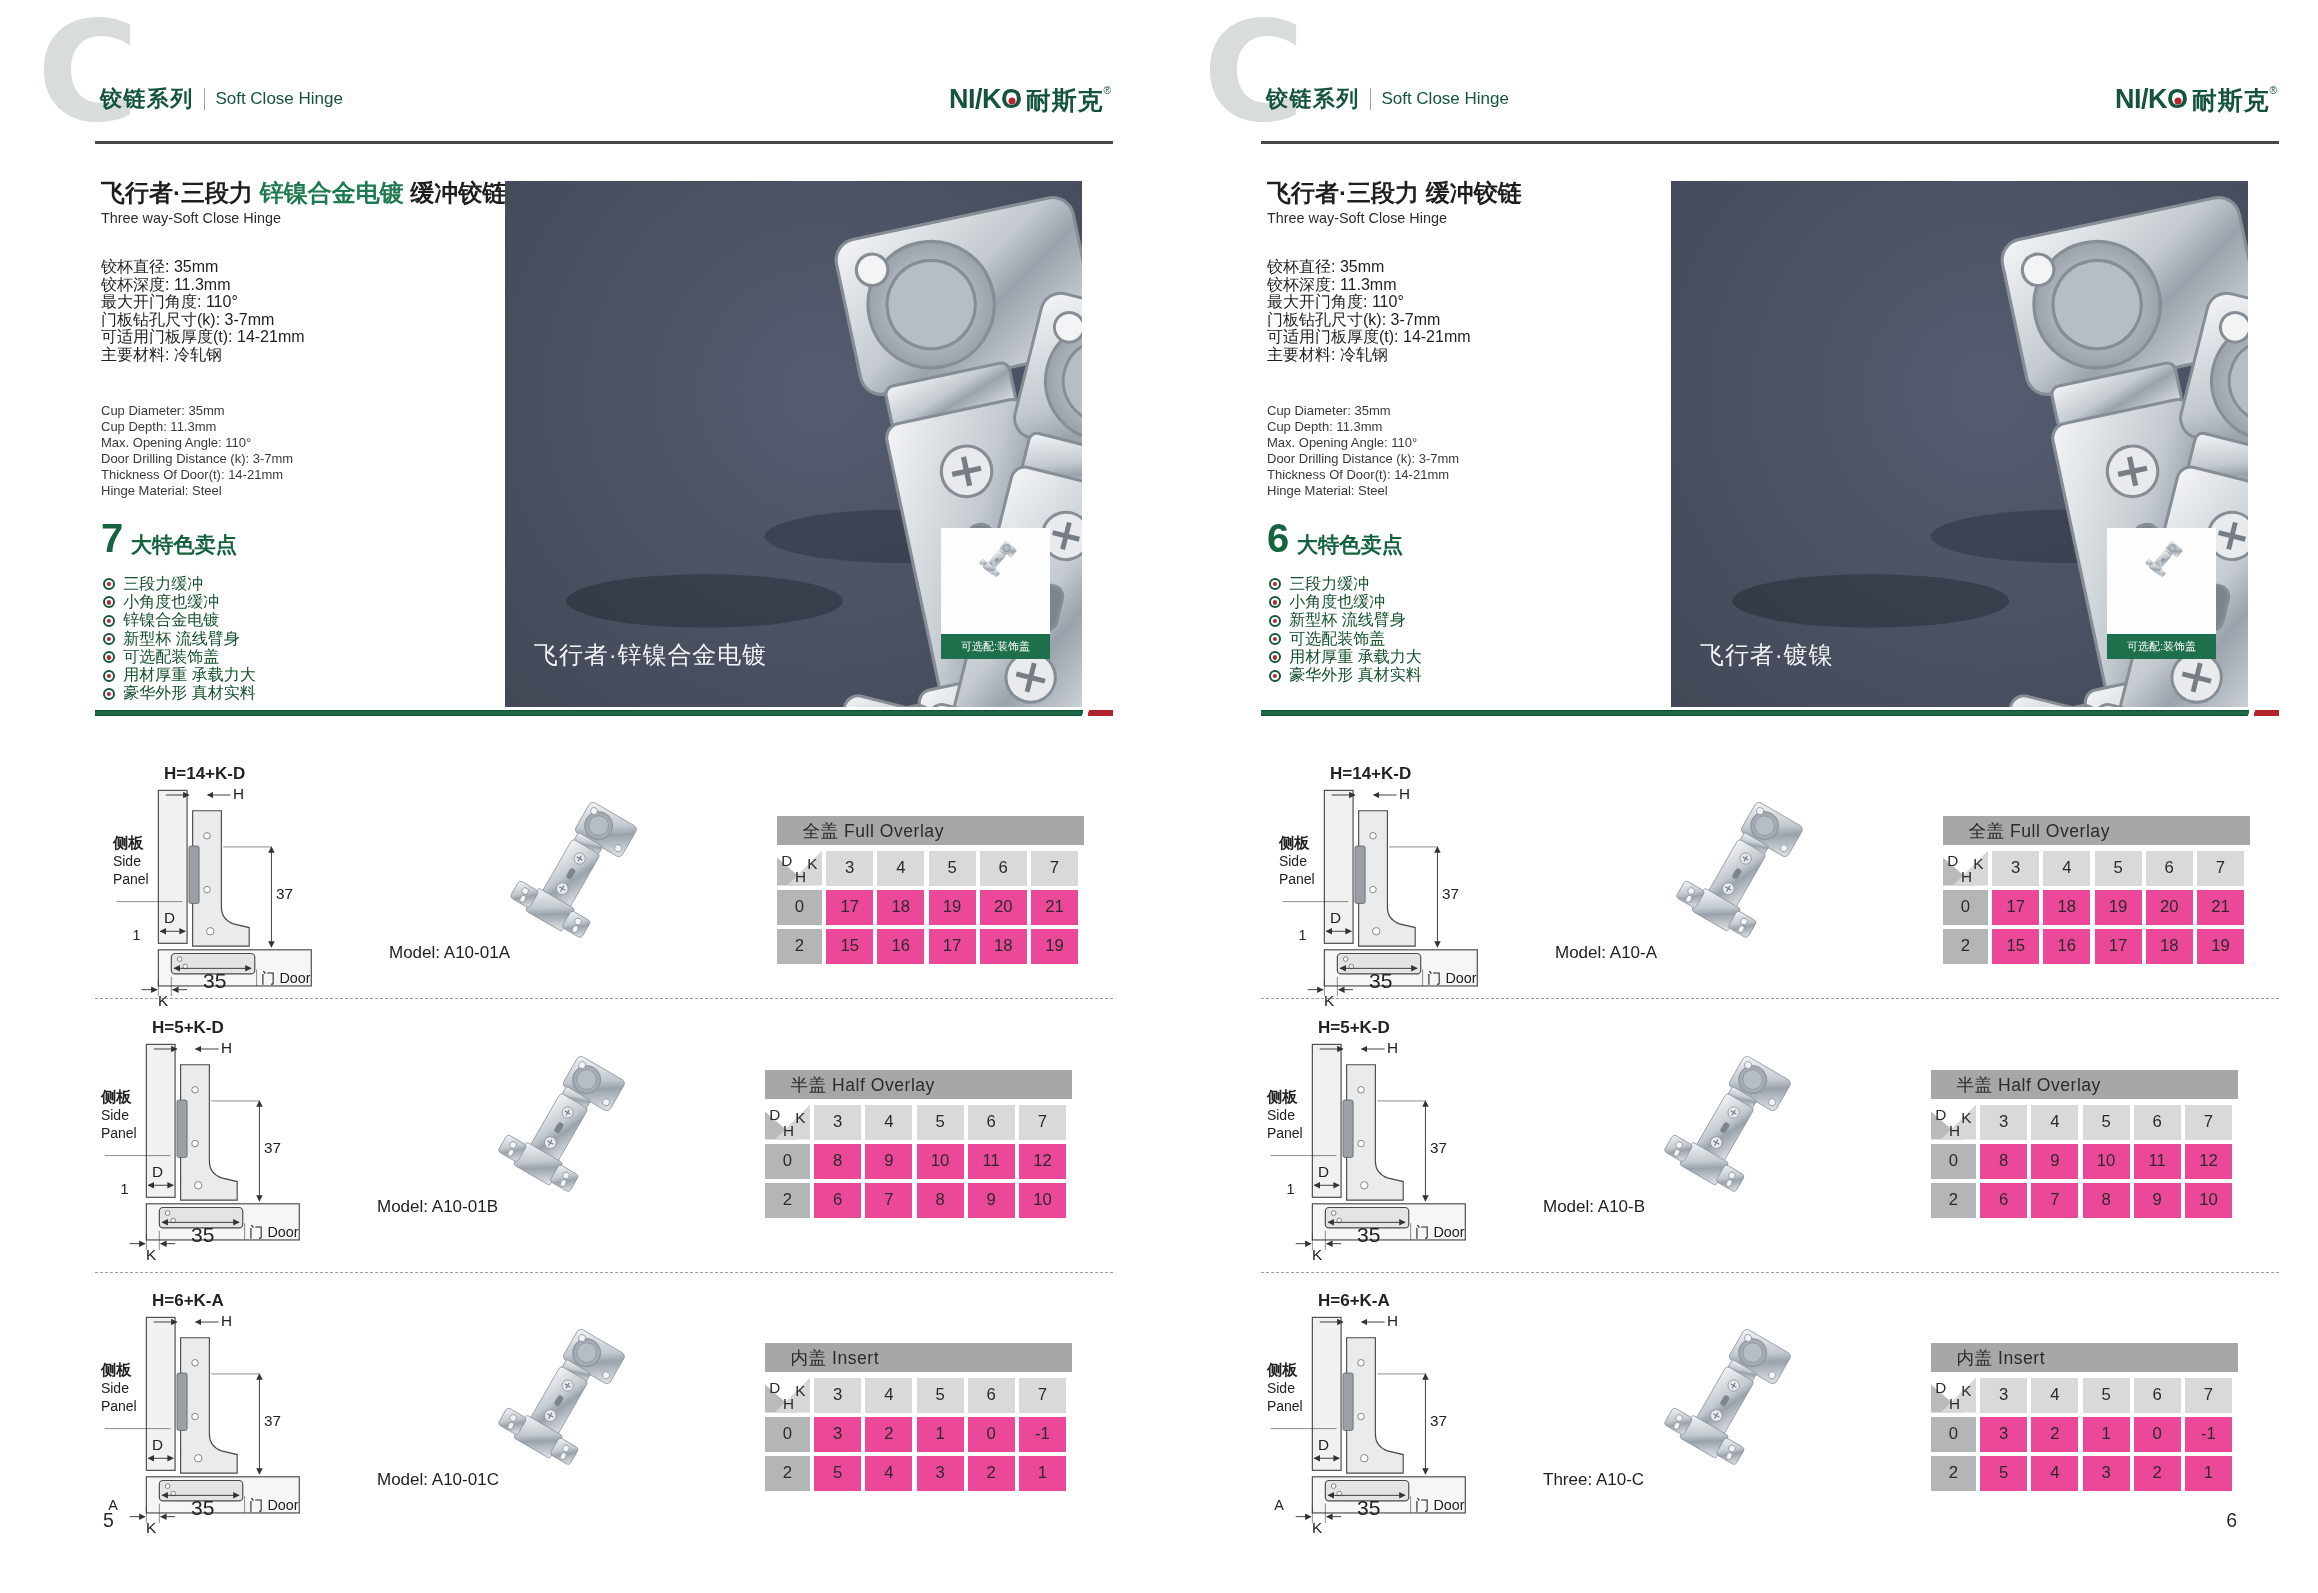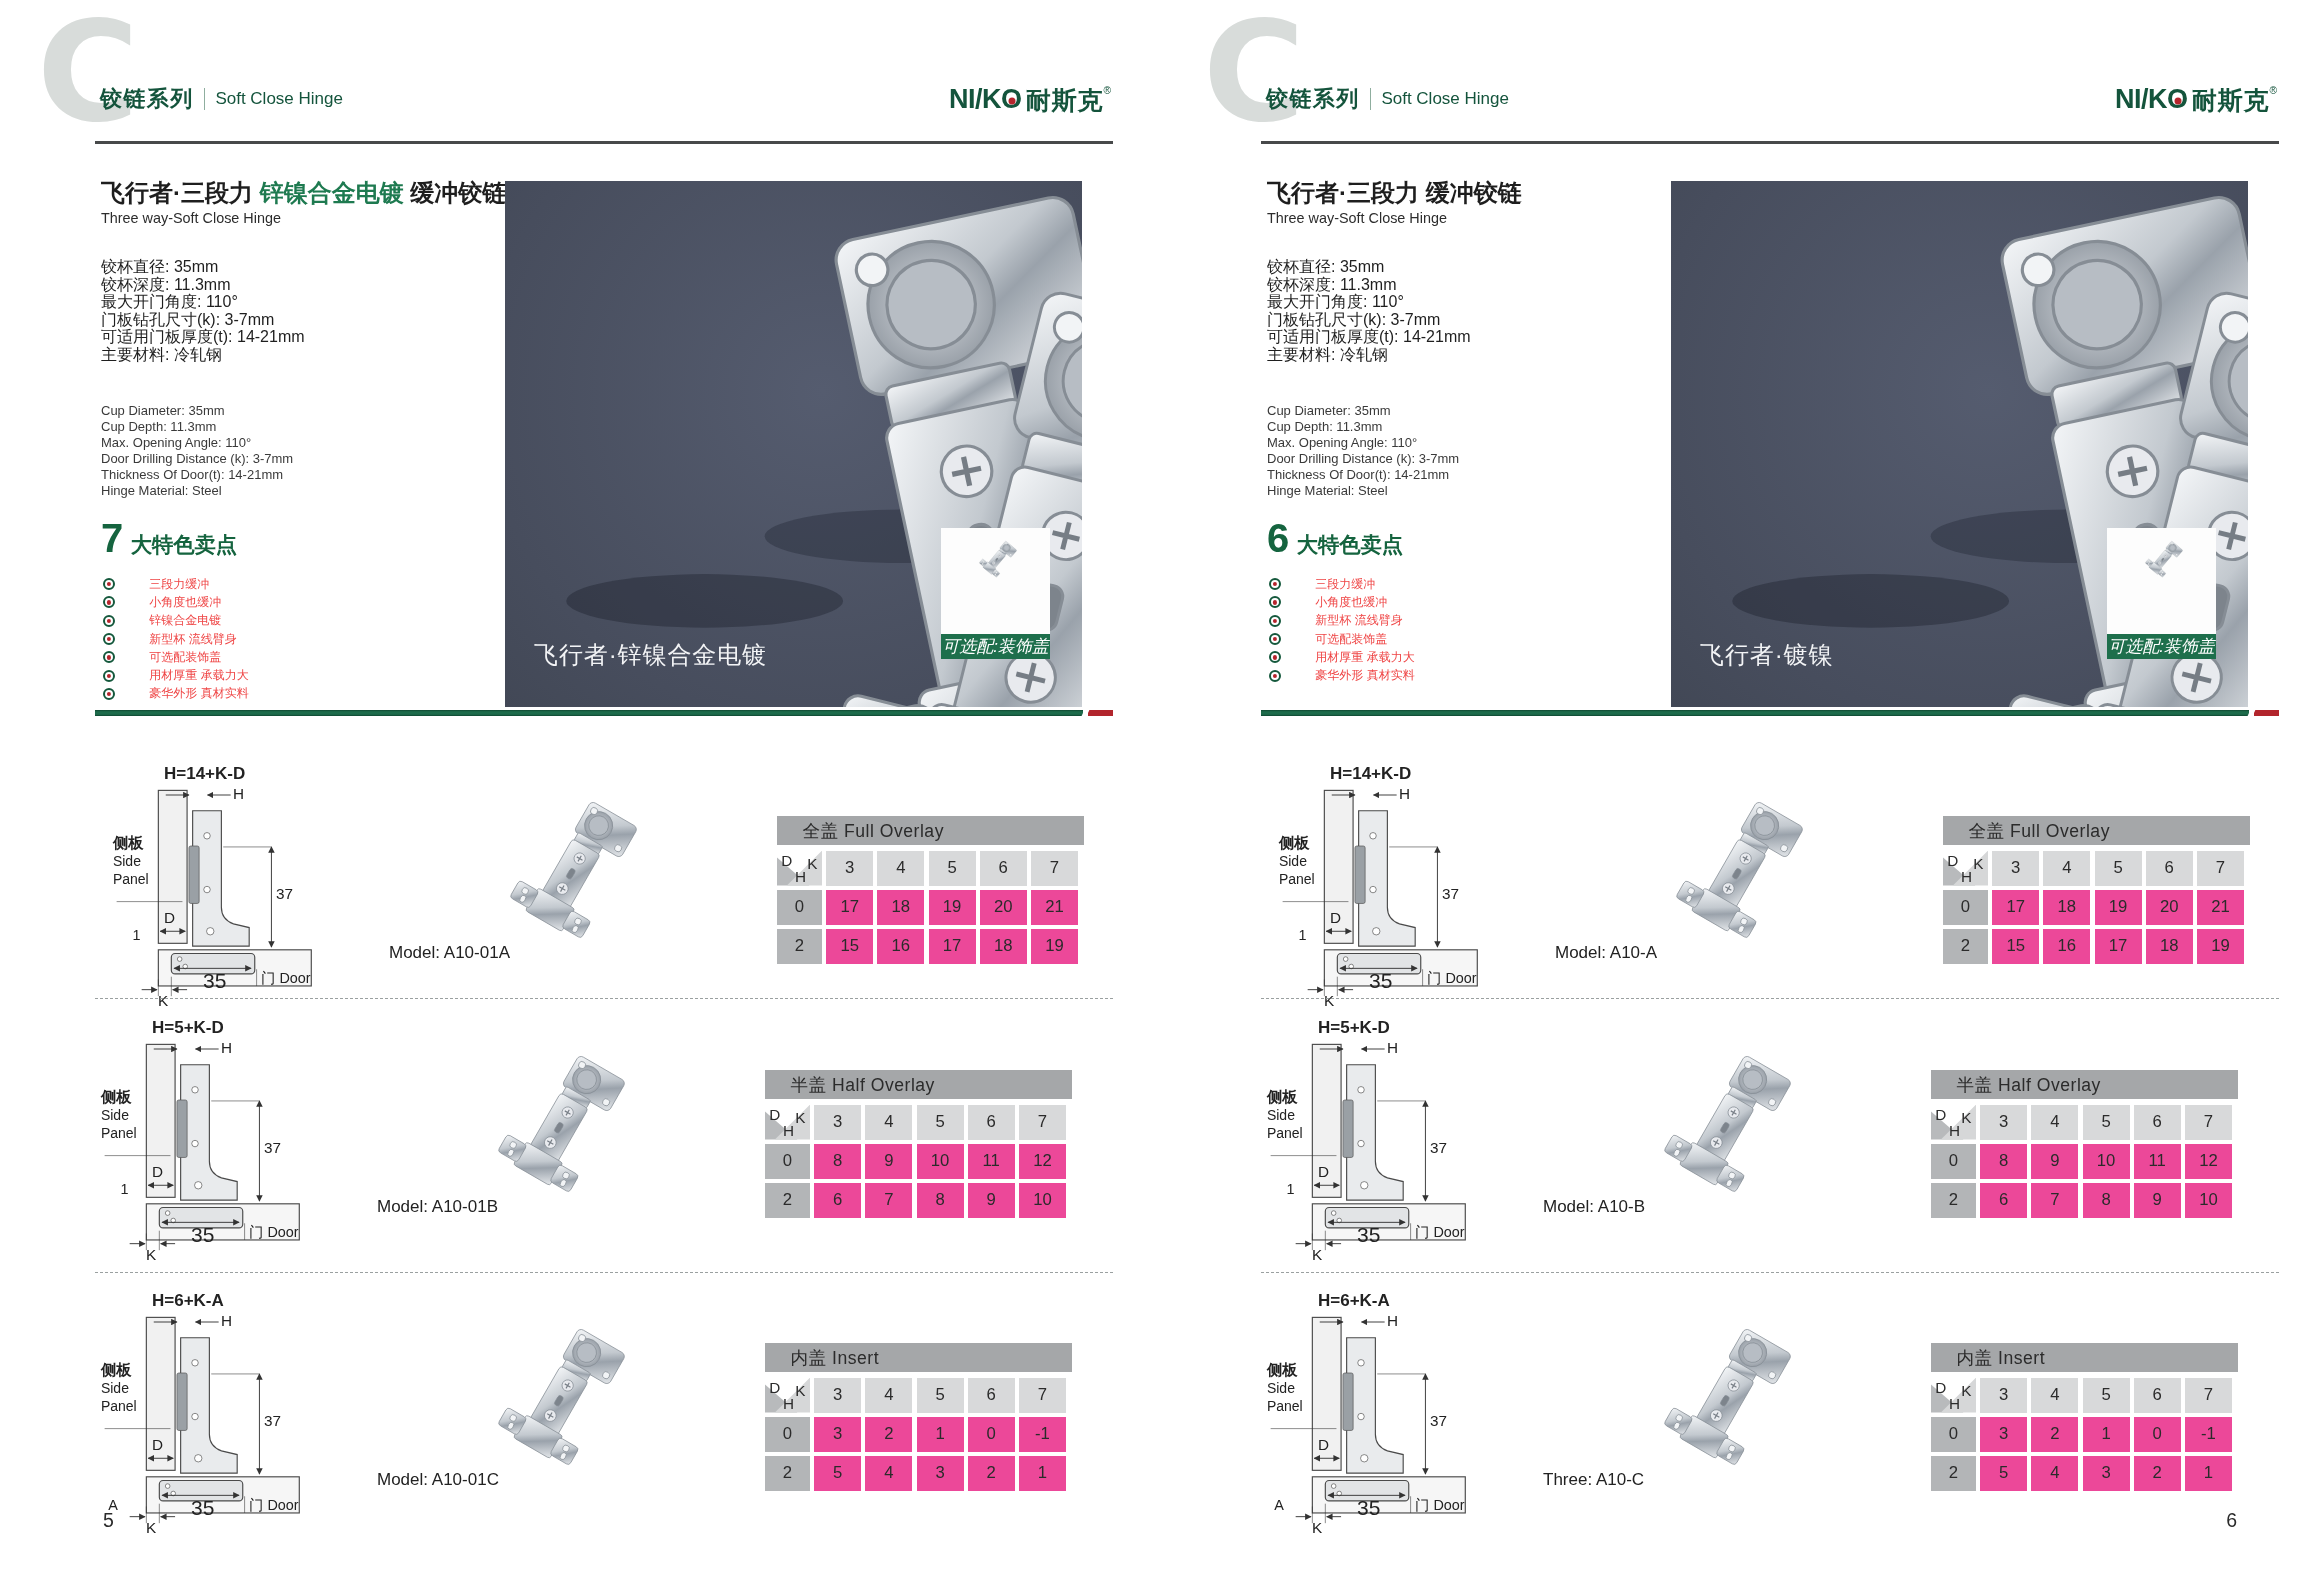--- a/index.html
+++ b/index.html
@@ -31,36 +31,36 @@
   .specs-cn { position:absolute; left:101px; top:258px; }
   .spec-cn-line { font-size:16px; line-height:17.6px; color:#1f1f1f; }
   .specs-en { position:absolute; left:101px; top:403px; }
   .spec-en-line { font-size:13px; line-height:16px; color:#3a3a3a; }
 
   .sell-head { position:absolute; left:101px; top:518px; display:flex; align-items:baseline; gap:7.4px; color:#15643f; }
   .sell-num { font-size:40px; font-weight:700; line-height:1; }
   .sell-label { font-size:21.3px; font-weight:700; }
   .sell-list { position:absolute; left:103px; top:575px; }
   .sell-item { display:flex; align-items:center; gap:8.3px; height:18.3px; }
-  .sell-text { font-size:12px; color:#ef4444;margin-left:26px; }
+  .sell-text { font-size:16px; color:#14532d; }
   .bullet { width:12px; height:12px; border-radius:50%; border:2.8px solid #14583c; background:#fff;
             position:relative; flex:none; }
   .bullet::after { content:''; position:absolute; left:50%; top:50%; transform:translate(-50%,-50%);
                    width:4.2px; height:4.2px; border-radius:50%; background:#b5242c; }
 
   
   .photo { position:absolute; left:505px; top:181px; width:577px; height:526px;
            background:radial-gradient(ellipse at 55% 40%, #555c6f 0%, #474d5d 75%, #424856 100%); }
   .photo-svg { position:absolute; inset:0; width:100%; height:100%; }
   .photo-cap { position:absolute; left:29px; bottom:36px; font-size:24px; color:#f3f4f6; letter-spacing:0.9px; }
   .inset { position:absolute; right:32px; bottom:48px; width:109px; }
   .inset-img { height:106px; background:#fdfdfd; position:relative; overflow:hidden; }
   .inset-img svg { position:absolute; inset:0; width:100%; height:100%; }
-  .inset-bar { height:25px; background:#1e6f4c; color:#fff; font-size:17px;
-               display:flex; align-items:center; justify-content:center;font-style:italic; }
+  .inset-bar { height:25px; background:#1e6f4c; color:#fff; font-size:11px;
+               display:flex; align-items:center; justify-content:center; }
 
   
   .sep { position:absolute; left:95px; top:710px; width:1018px; height:6px; display:flex; }
   .sep-green { flex:1; background:linear-gradient(#0e4630,#1d6b4b 30%,#1d6b4b 70%,#0e4630); }
   .sep-gap { width:4.6px; background:#fff; transform:skewX(-25deg); }
   .sep-red { width:25.5px; background:#b2252c; }
 
   
   .prow { position:absolute; left:100px; width:1013px; }
   .prow1 { top:751px; height:246px;margin-left:12px; }

